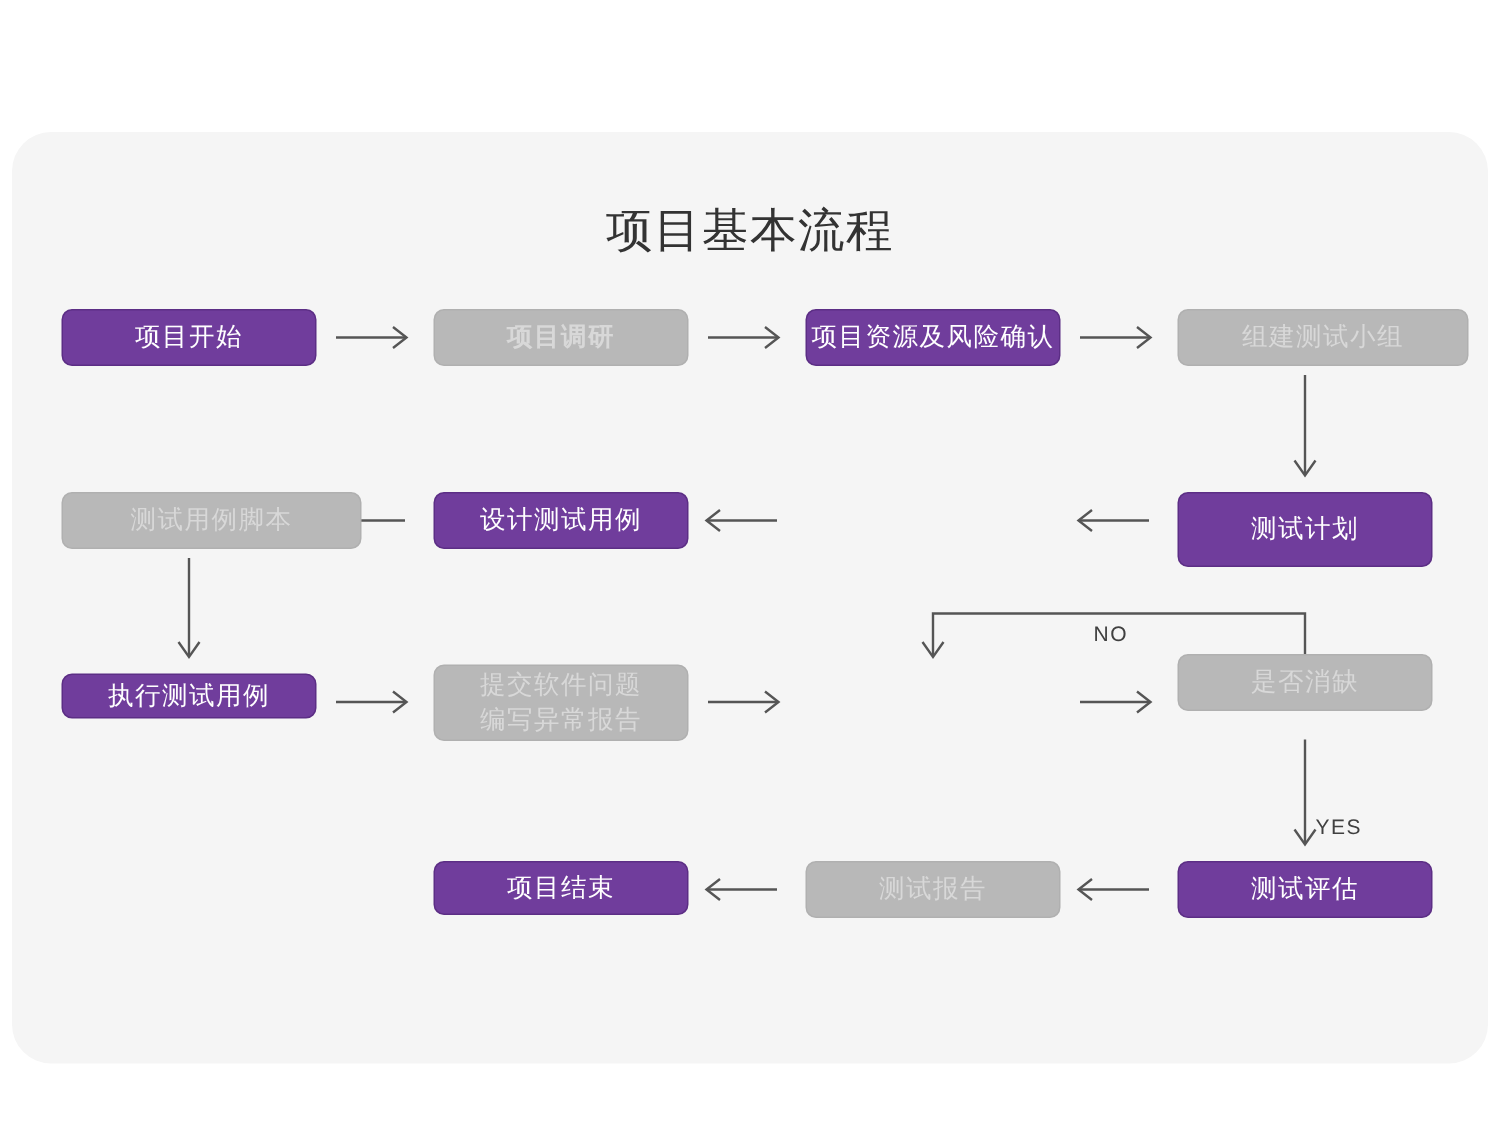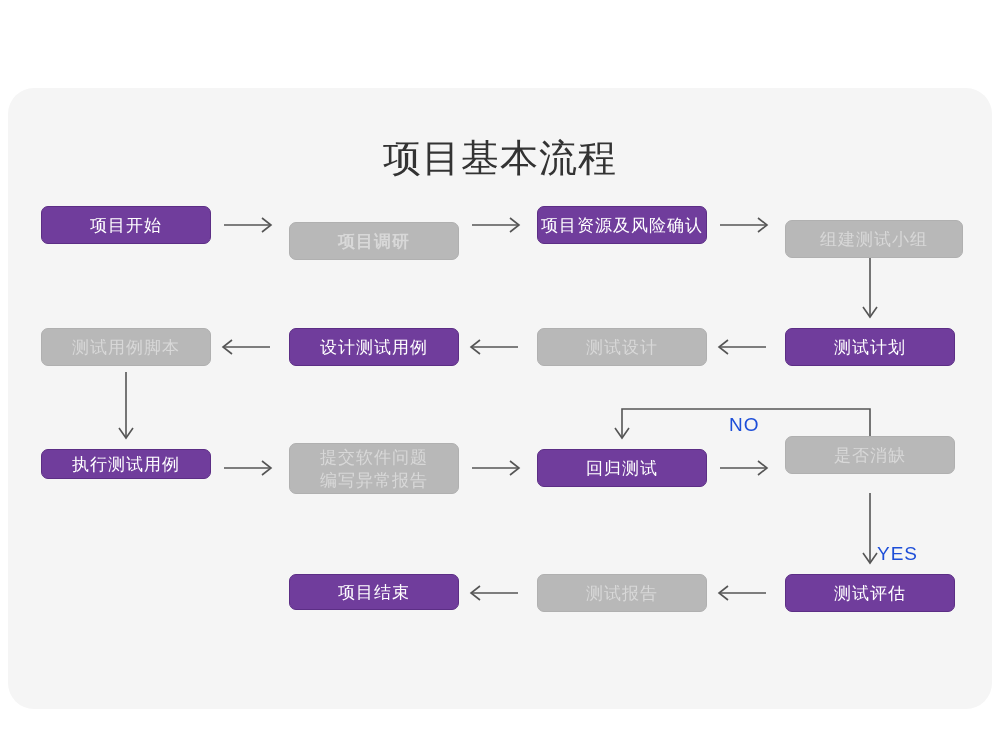--- a/index.html
+++ b/index.html
@@ -27,21 +27,21 @@
     height: 621px;
     background: #f5f5f5;
     border-radius: 26px;
   }
   #title {
     position: absolute;
     left: 0;
     top: 133px;
     width: 1000px;
     text-align: center;
-    font-size: 38px;
+    font-size: 31px;
     letter-spacing: 1px;
     color: #333333;
     font-family: Liberation Mono, monospace;
     font-weight: 400;
   }
   .node {
     position: absolute;
     border-radius: 7px;
     display: flex;
     align-items: center;
@@ -59,22 +59,22 @@
     color: #ffffff;
     border: 1px solid #5c2e85;
   }
   .node.gray {
     background: #b8b8b8;
     color: #d8d8d8;
     border: 1px solid #b0b0b0;
   }
   .conn-label {
     position: absolute;
-    font-size: 19px;
-    color: #1d4ed8;
+    font-size: 14px;
+    color: #404040;
     font-family: "Liberation Sans", sans-serif;
     letter-spacing: 1px;
   }
   svg.links {
     position: absolute;
     left: 0;
     top: 0;
     width: 1000px;
     height: 750px;
     pointer-events: none;
@@ -164,31 +164,29 @@
       <line x1="766" y1="593" x2="720" y2="593"></line>
       <polyline class="head" points="728,586 719,593 728,600"></polyline>
     </g>
     <g>
       <line x1="518" y1="593" x2="472" y2="593"></line>
       <polyline class="head" points="480,586 471,593 480,600"></polyline>
     </g>
   </svg>
 
   <div class="node purple" style="left: 41px; top: 206px; width: 170px; height: 38px;">项目开始</div>
-  <div class="node gray" style="left: 289px; top: 222px; width: 170px; height: 38px; font-weight: bold;">项目调研</div>
+  <div class="node gray" style="left: 289px; top: 206px; width: 170px; height: 38px; font-weight: bold;">项目调研</div>
   <div class="node purple" style="left: 537px; top: 206px; width: 170px; height: 38px;">项目资源及风险确认</div>
-  <div class="node gray" style="left: 785px; top: 220px; width: 178px; height: 38px;">组建测试小组</div>
-  <div class="node gray" style="left: 41px; top: 328px; width: 170px; height: 38px;">测试用例脚本</div>
+  <div class="node gray" style="left: 785px; top: 206px; width: 194px; height: 38px;">组建测试小组</div>
+  <div class="node gray" style="left: 41px; top: 328px; width: 200px; height: 38px;">测试用例脚本</div>
   <div class="node purple" style="left: 289px; top: 328px; width: 170px; height: 38px; text-align: right;">设计测试用例</div>
-  <div class="node gray" style="left: 537px; top: 328px; width: 170px; height: 38px;">测试设计</div>
-  <div class="node purple" style="left: 785px; top: 328px; width: 170px; height: 38px;">测试计划</div>
+  <div class="node purple" style="left: 785px; top: 328px; width: 170px; height: 50px;">测试计划</div>
   <div class="node purple" style="left: 41px; top: 449px; width: 170px; height: 30px;">执行测试用例</div>
   <div class="node gray" style="left: 289px; top: 443px; width: 170px; height: 51px; text-align: center;">提交软件问题
 编写异常报告</div>
-  <div class="node purple" style="left: 537px; top: 449px; width: 170px; height: 38px;">回归测试</div>
   <div class="node gray" style="left: 785px; top: 436px; width: 170px; height: 38px;">是否消缺</div>
   <div class="node purple" style="left: 289px; top: 574px; width: 170px; height: 36px;">项目结束</div>
   <div class="node gray" style="left: 537px; top: 574px; width: 170px; height: 38px;">测试报告</div>
   <div class="node purple" style="left: 785px; top: 574px; width: 170px; height: 38px;">测试评估</div>
 
   <div class="conn-label" style="left: 729px; top: 414px;">NO</div>
   <div class="conn-label" style="left: 877px; top: 543px;">YES</div>
 
 </div>
 

